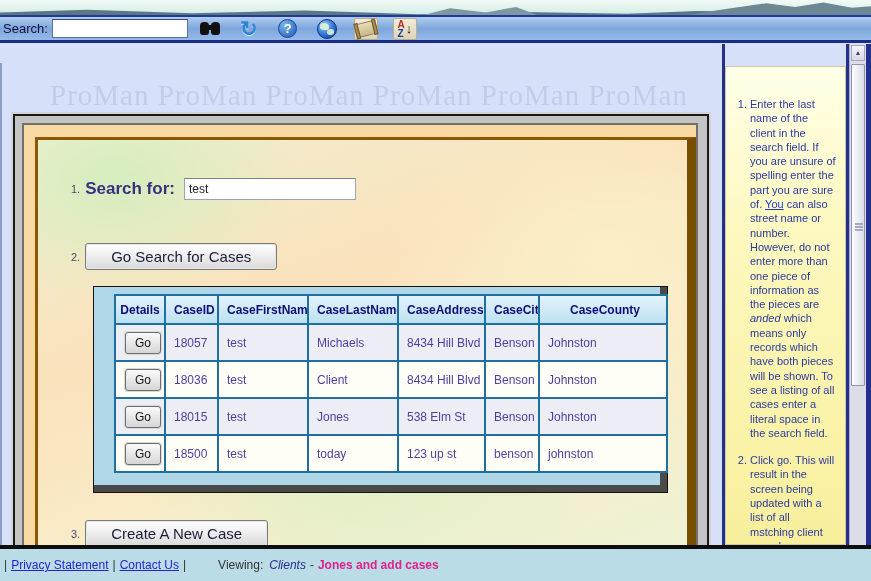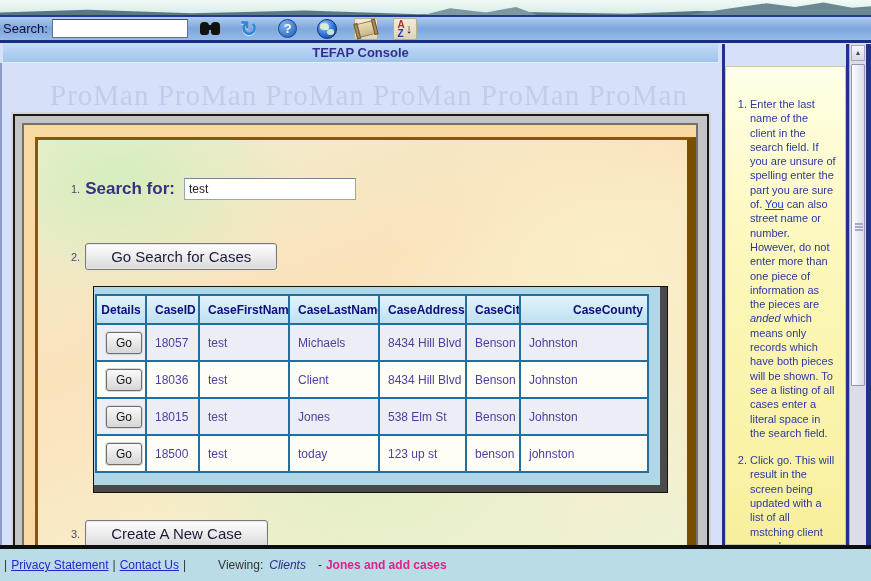--- a/index.html
+++ b/index.html
@@ -60,24 +60,24 @@
 
   .stepnum{color:#4A4A6E;font-size:11px;margin-right:5px}
   .step1{position:absolute;left:33px;top:38px;display:flex;align-items:center}
   .step1 .cap{font-size:17px;font-weight:bold;color:#383080;margin-right:9px}
   .step1 input{width:172px;height:22px;border:1px solid #9AA4B4;border-top-color:#7A8494;font-size:12px;padding:0 4px;color:#222}
   .step2{position:absolute;left:33px;top:103px;display:flex;align-items:center}
   .step3{position:absolute;left:33px;top:380px;display:flex;align-items:center}
   .push{height:27px;padding:0 25px;font-size:15px;color:#1C1C3A;background:linear-gradient(180deg,#FEFEFE 0%,#EFEFEF 45%,#D9D9D9 100%);border:1px solid #7A7A7A;border-radius:3px;box-shadow:0 0 0 1px #E6E6E6 inset;cursor:pointer;font-family:"Liberation Sans",sans-serif}
 
   
-  .tframe{position:absolute;left:55px;top:146px;width:575px;height:207px;background:#AFD7E8;border:1px solid #131313;box-shadow:inset -7px -7px 0 0 #4A4A4A;padding:7px 14px 14px 1px}
+  .tframe{position:absolute;left:55px;top:146px;width:575px;height:207px;background:#AFD7E8;border:1px solid #131313;box-shadow:inset -7px -7px 0 0 #4A4A4A;padding:7px 14px 14px 20px}
   table{border-collapse:collapse;table-layout:fixed;width:554px}
   th,td{border:2px solid var(--table-teal);font-size:12px;overflow:hidden;white-space:nowrap}
-  th{height:29px;background:linear-gradient(180deg,#E2F3FC,#BDE1F1);color:#0E0E78;font-weight:bold;text-align:right;padding:0 4px 0 8px}
+  th{height:29px;background:linear-gradient(180deg,#E2F3FC,#BDE1F1);color:#0E0E78;font-weight:bold;text-align:center;padding:0 4px 0 8px}
   th.c,td.c{text-align:center;padding:0}
   td{height:37px;color:var(--cell-text);padding:0 4px 0 8px;background:#FFFEF6}
   tr:nth-child(even) td{background:#ECEDF5}
   .gobtn{width:36px;height:22px;margin-left:6px;font-size:12px;color:#161616;background:linear-gradient(180deg,#FAFAFA,#D6D6D6);border:1px solid #6E6E6E;border-radius:3px;box-shadow:0 0 0 1px #D8D8D8;cursor:pointer}
 
   
   .side-divider{position:absolute;left:722px;top:44px;width:3px;height:501px;background:#23308C}
   .side-divider2{position:absolute;left:846px;top:44px;width:3px;height:501px;background:#23308C}
   .sidebar{position:absolute;left:725px;top:66px;width:121px;height:479px;background:linear-gradient(180deg,#FFFFE8 0%,#FDF8BE 35%,#F8EF9C 100%);border:1px solid #C9C9A8;padding:30px 9px 0 8px;color:#2B3A9E;font-size:11px;line-height:1.3;overflow:hidden}
   .sidebar ol{padding-left:16px}
@@ -90,21 +90,21 @@
   .sb-up{position:absolute;left:1px;top:1px;width:14px;height:16px;background:linear-gradient(180deg,#F4F4FA,#D9D9E7);border:1px solid #A8A8C0;font-size:7px;color:#45456A;text-align:center;line-height:14px;cursor:pointer}
   .sb-thumb{position:absolute;left:1px;top:20px;width:14px;height:322px;background:linear-gradient(90deg,#FDFDFF,#DCDCE8);border:1px solid #9494AE;border-radius:1px;cursor:pointer}
   .sb-thumb::after{content:"";position:absolute;left:3px;top:158px;width:8px;height:2px;background:#A8A8C2;box-shadow:0 3px 0 #A8A8C2,0 6px 0 #A8A8C2}
   .right-edge{position:absolute;left:866px;top:44px;width:5px;height:501px;background:#23308C}
 
   
   .black-band{position:absolute;left:0;top:545px;width:871px;height:4px;background:#0E0E0E;z-index:5}
   .footer{position:absolute;left:0;top:549px;width:871px;height:32px;background:#BADCE6;z-index:5;display:flex;align-items:center;font-size:12px;color:#333;padding-left:4px}
   .footer a{color:var(--link-blue);text-decoration:underline;margin:0 4px;cursor:pointer}
   .footer .view-lbl{margin-left:32px}
-  .footer .sect{font-style:italic;color:#2B2B8F;margin:0 12px 0 6px}
+  .footer .sect{font-style:italic;color:#2B2B8F;margin:0 4px 0 6px}
   .footer .page{color:var(--magenta);font-weight:bold;margin-left:4px}
 </style>
 </head>
 <body>
 
 <div class="screen">
 
   <div class="sky">
     <div class="mtn1"></div>
     <div class="mtn3"></div>
@@ -142,21 +142,20 @@
         </div>
       <div class="tb-btn tile">
         <span class="sortaz">
             <span><span class="a">A</span><br><span class="z">Z</span></span>
             <span class="arr">↓</span>
           </span>
       </div>
     </div>
   </div>
 
-  <div class="tefap-bar">TEFAP Console</div>
 
   <div class="main-left">
     <div class="watermark">ProMan  ProMan  ProMan  ProMan  ProMan  ProMan</div>
 
     <div class="f1">
         <div class="f2">
           <div class="f3">
             <div class="f4">
 
       <div class="step1">

